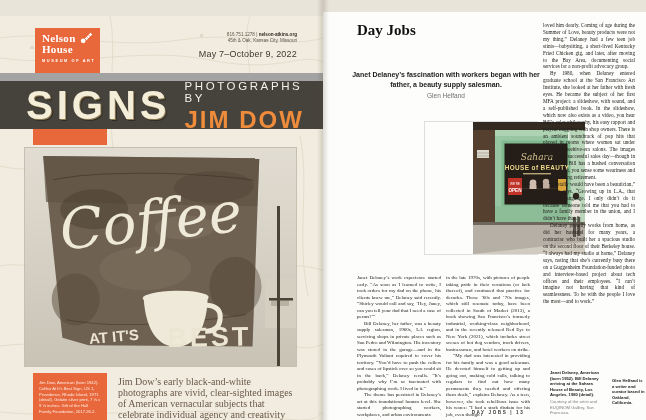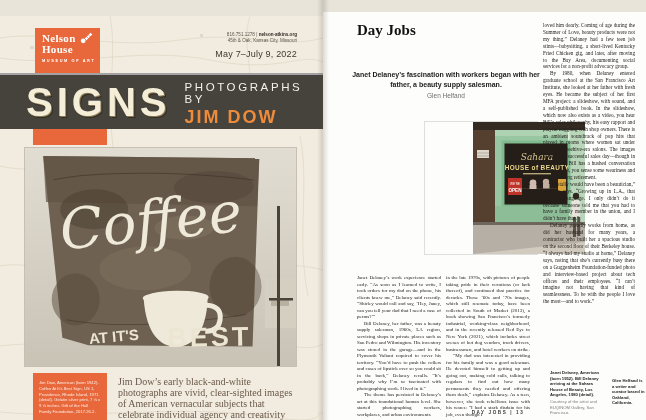--- a/index.html
+++ b/index.html
@@ -18,28 +18,28 @@
                font-size:11px; line-height:10.5px; letter-spacing:.3px; position:relative; }
   .logo-icon { position:absolute; left:38px; top:-1px; }
   .logo-sub { margin-top:4px; font-size:3.9px; letter-spacing:1.6px; font-weight:bold; }
 
   .contact { position:absolute; right:26px; top:16px; z-index:2; text-align:right;
              color:#5c564b; font-size:4.6px; line-height:6.4px; }
   .contact b { color:#2e2a24; }
   .dates { margin-top:6px; font-size:9px; color:#3e3931; letter-spacing:.2px; }
 
   .banner { position:absolute; left:0; top:57px; width:323px; height:56px;
-            background:#46423c; border-top:2px solid #a3a3a3; z-index:3;
+            background:#46423c; border-top:8px solid #a3a3a3; z-index:3;
             display:flex; align-items:center; padding-left:26px; }
   .signs-title { font-weight:bold; font-size:40px; letter-spacing:4px;
                  color:#f4edd8; line-height:40px;
                  text-shadow:1px 1px 0 #8a7850, 2px 2px 0 rgba(25,20,10,.45); }
   .banner-right { margin-left:14px; padding-top:4px; }
   .kicker { color:#f4f1ea; font-size:11.5px; letter-spacing:2.6px; }
-  .artist { color:#ef8c3c; font-size:18px; font-weight:bold; letter-spacing:2px; margin-top:2px; }
+  .artist { color:#ef8c3c; font-size:24px; font-weight:bold; letter-spacing:2px; margin-top:2px; }
 
   .orange-tab { position:absolute; left:33px; top:113px; width:74px; height:16px;
                 background:#e8673b; z-index:2; }
 
   .coffee-photo { position:absolute; left:25px; top:132px; width:271px; height:218px;
                   z-index:2; box-shadow:0 0 0 1px rgba(70,60,45,.25); }
 
   .credit-box { position:absolute; left:33px; top:357px; width:74px; height:63px;
                 background:#e8673b; z-index:2; padding:7px 6px; }
   .credit-box p { color:#fcebe2; font-size:4.2px; line-height:5.8px; }
@@ -124,21 +124,21 @@
       <div class="logo-sub">MUSEUM OF ART</div>
     </div>
 
     <div class="contact">
       <div>
         <span>816.751.1278</span>
         <span>|</span>
         <b>nelson-atkins.org</b>
       </div>
       <div>45th &amp; Oak, Kansas City, Missouri</div>
-      <div class="dates">May 7–July 9, 2022</div>
+      <div class="dates">May 7–October 9, 2022</div>
     </div>
 
     <div class="banner">
       <div class="signs-title">SIGNS</div>
       <div class="banner-right">
         <div class="kicker">PHOTOGRAPHS BY</div>
         <div class="artist">JIM DOW</div>
       </div>
     </div>
 

